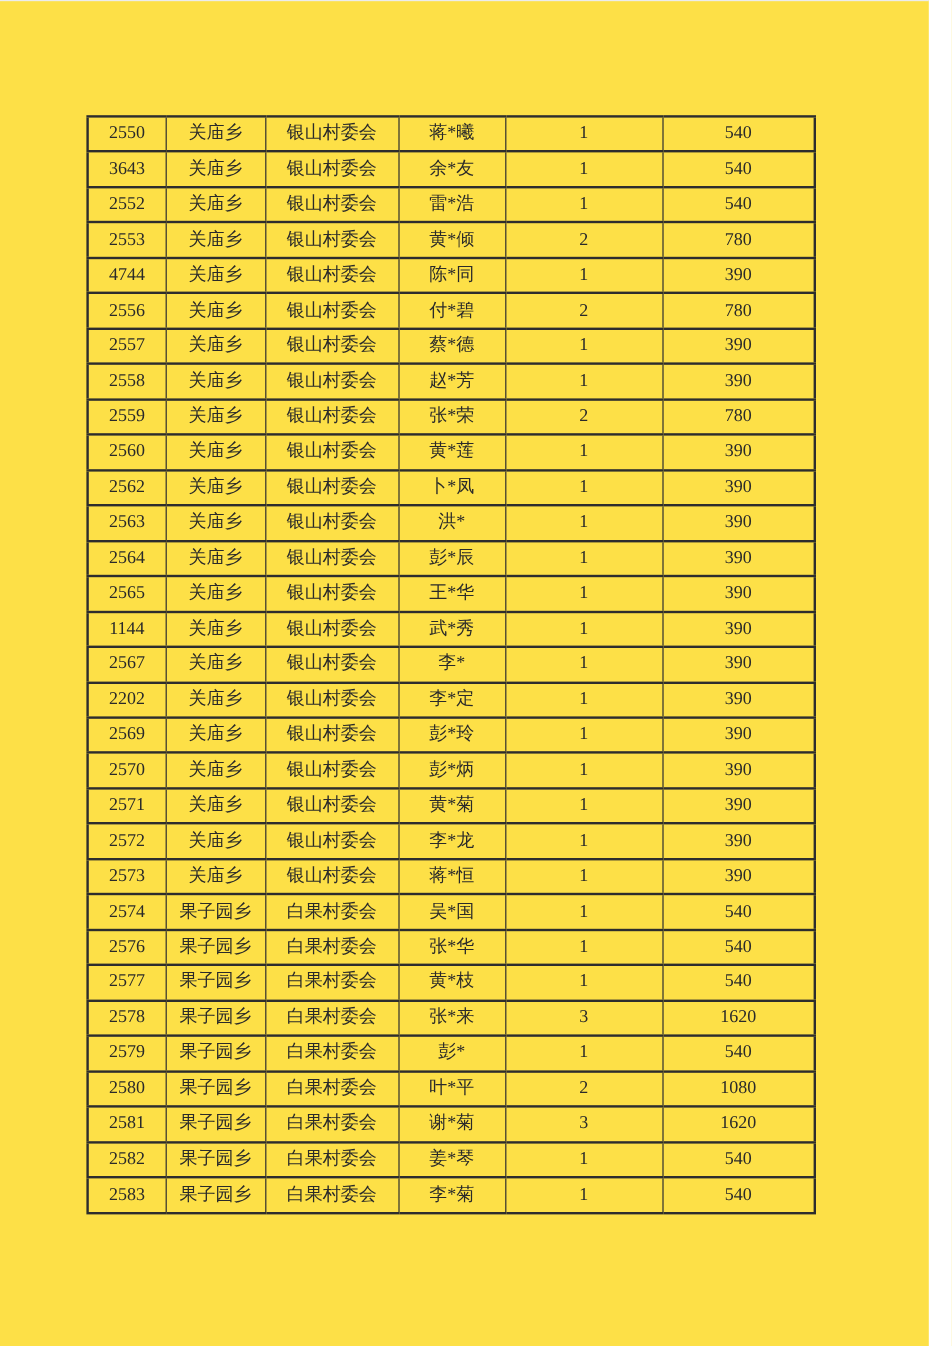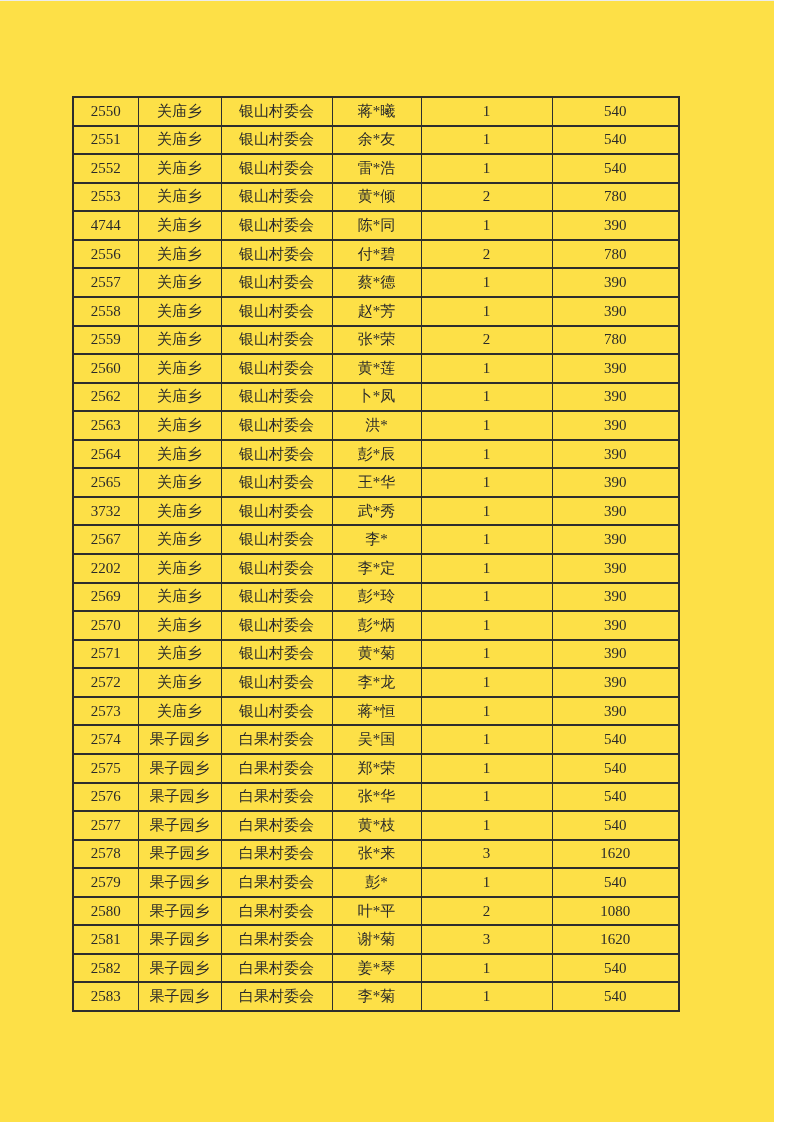--- a/index.html
+++ b/index.html
@@ -66,21 +66,21 @@
     <tbody id="table-body">
         <tr>
           <td>2550</td>
           <td>关庙乡</td>
           <td>银山村委会</td>
           <td>蒋*曦</td>
           <td>1</td>
           <td>540</td>
         </tr>
         <tr>
-          <td>2551</td>
+          <td>3643</td>
           <td>关庙乡</td>
           <td>银山村委会</td>
           <td>余*友</td>
           <td>1</td>
           <td>540</td>
         </tr>
         <tr>
           <td>2552</td>
           <td>关庙乡</td>
           <td>银山村委会</td>
@@ -170,21 +170,21 @@
         </tr>
         <tr>
           <td>2565</td>
           <td>关庙乡</td>
           <td>银山村委会</td>
           <td>王*华</td>
           <td>1</td>
           <td>390</td>
         </tr>
         <tr>
-          <td>3732</td>
+          <td>1144</td>
           <td>关庙乡</td>
           <td>银山村委会</td>
           <td>武*秀</td>
           <td>1</td>
           <td>390</td>
         </tr>
         <tr>
           <td>2567</td>
           <td>关庙乡</td>
           <td>银山村委会</td>
@@ -238,28 +238,20 @@
           <td>银山村委会</td>
           <td>蒋*恒</td>
           <td>1</td>
           <td>390</td>
         </tr>
         <tr>
           <td>2574</td>
           <td>果子园乡</td>
           <td>白果村委会</td>
           <td>吴*国</td>
-          <td>1</td>
-          <td>540</td>
-        </tr>
-        <tr>
-          <td>2575</td>
-          <td>果子园乡</td>
-          <td>白果村委会</td>
-          <td>郑*荣</td>
           <td>1</td>
           <td>540</td>
         </tr>
         <tr>
           <td>2576</td>
           <td>果子园乡</td>
           <td>白果村委会</td>
           <td>张*华</td>
           <td>1</td>
           <td>540</td>

